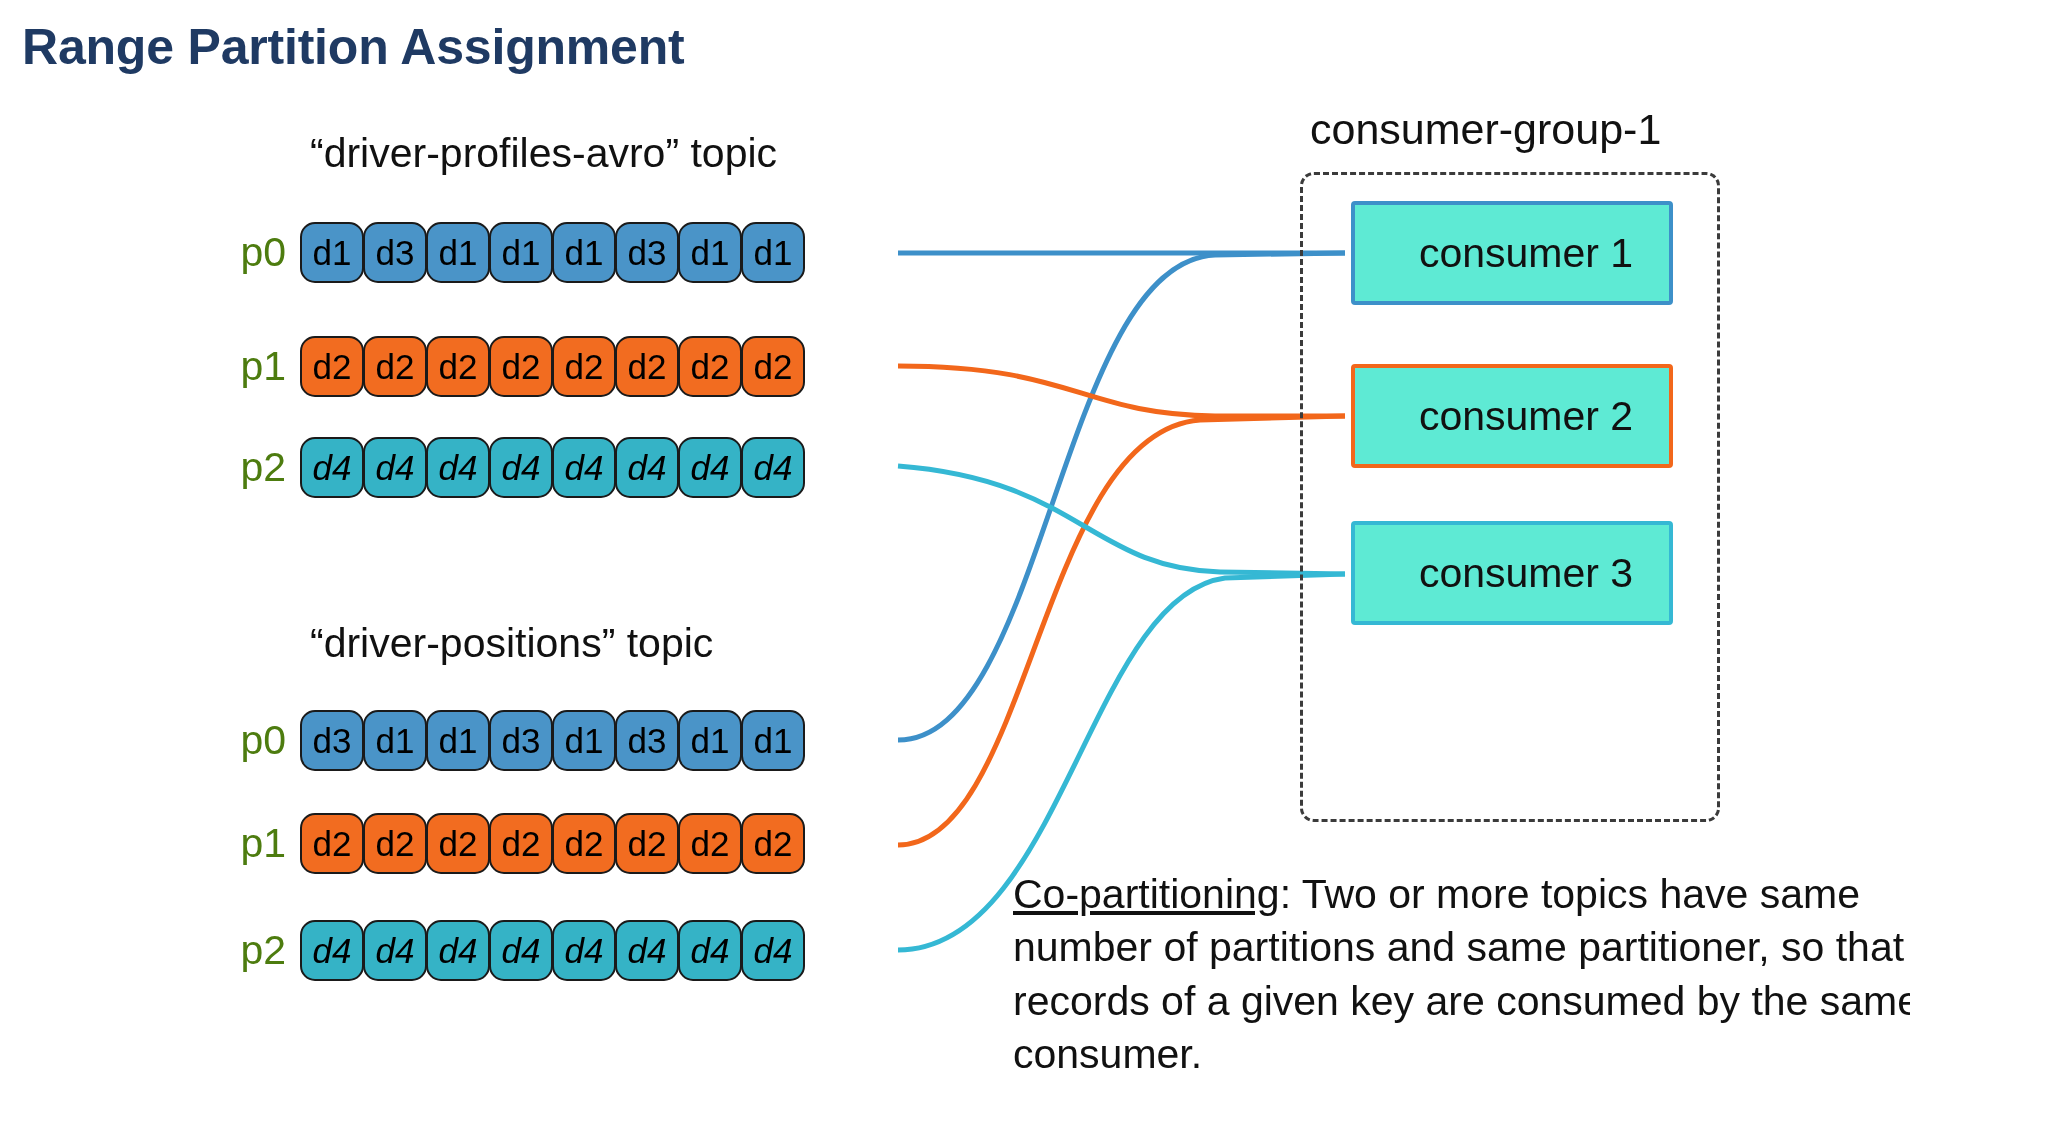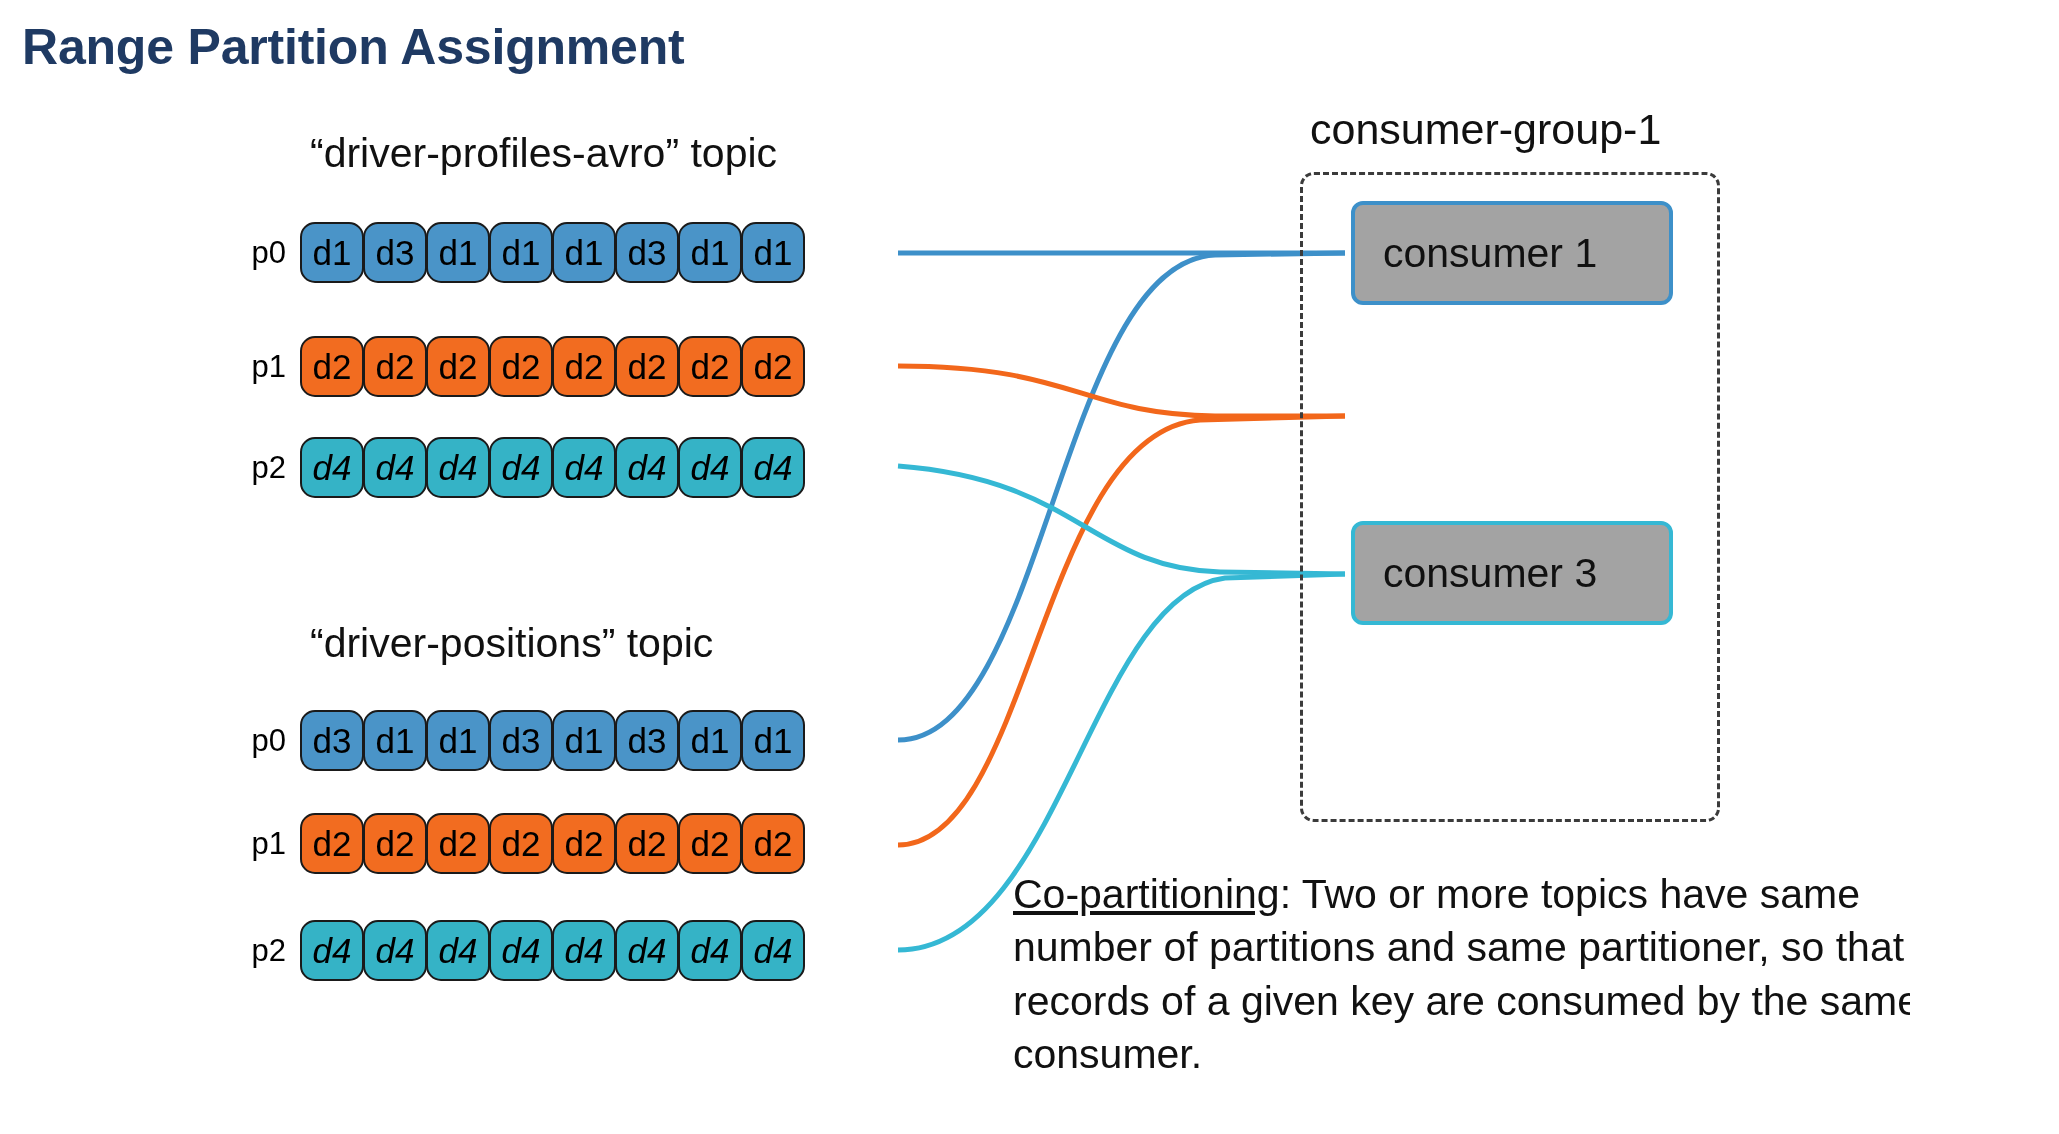--- a/index.html
+++ b/index.html
@@ -42,22 +42,22 @@
     white-space: nowrap;
     text-align: left;
   }
   .partition-row {
     position: absolute;
     display: flex;
     align-items: center;
   }
   .partition-label {
     width: 72px;
-    font-size: 31px;
-    color: #000000;
+    font-size: 41px;
+    color: #4d7c0f;
     text-align: right;
     padding-right: 14px;
     box-sizing: border-box;
     line-height: 1;
   }
   .cells {
     display: flex;
   }
   .cell {
     width: 64px;
@@ -96,26 +96,27 @@
     border-radius: 14px;
     box-sizing: border-box;
   }
   .consumer {
     position: absolute;
     left: 1351px;
     width: 322px;
     height: 104px;
     box-sizing: border-box;
     border: 4.5px solid #000000;
-    border-radius: 12px;
-    background: #a3a3a3;
+    border-radius: 4px;
+    background: #5eead4;
     display: flex;
     align-items: center;
     font-size: 41px;
     color: #111111;
+    justify-content: center;
   }
   .consumer > span { padding-left: 28px; line-height: 1; }
 
   
   #caption {
     position: absolute;
     left: 1013px;
     top: 868px;
     width: 980px;
     font-size: 41px;
@@ -257,19 +258,22 @@
 
     <path d="M 898,950 C 1060,950 1090,596 1225,578 L 1345,574" stroke="#35b8d4" stroke-width="5" marker-end="url(#ah-cyan)"></path>
   </svg>
 
   <div id="cg-title">consumer-group-1</div>
   <div id="cg-box"></div>
 
   <div class="consumer" style="top:201px; border-color:#3d90c9;">
     <span>consumer 1</span>
   </div>
+  <div class="consumer" style="top:364px; border-color:#f2671b;">
+    <span>consumer 2</span>
+  </div>
   <div class="consumer" style="top:521px; border-color:#35b8d4;">
     <span>consumer 3</span>
   </div>
 
   <div id="caption"><span class="term">Co-partitioning</span><span>: Two or more topics have same number of partitions and same partitioner, so that all records of a given key are consumed by the same consumer.</span></div>
 
 </div>
 
 </body></html>

